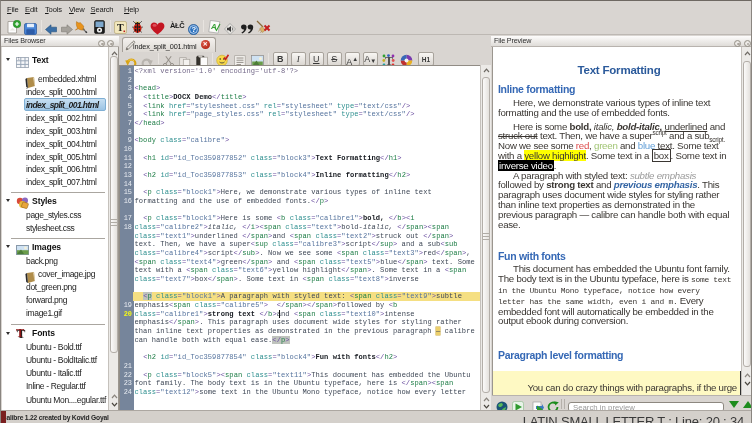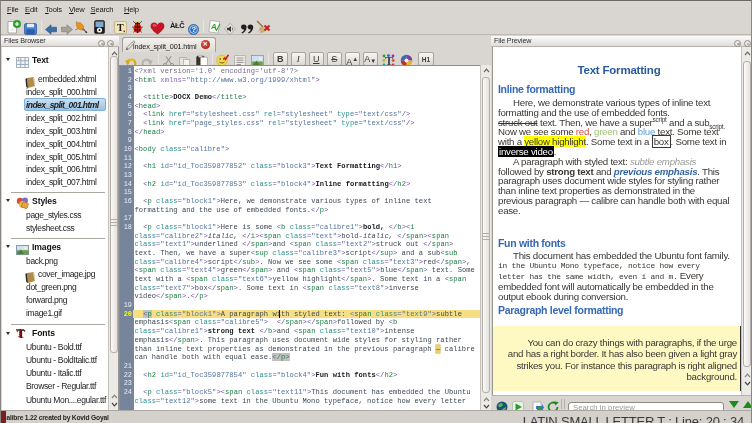--- a/index.html
+++ b/index.html
@@ -258,21 +258,21 @@
 <div class="fitem" style="top:260.4px;left:24px">image1.gif</div>
 <div class="fsep" style="top:277.3px"></div>
 <div class="chev" style="top:284.5px"></div>
 <div class="fico" style="top:280.5px">
       <span style="font-family:'Liberation Serif',serif;font-weight:bold;font-size:12.5px;line-height:11px;display:block;color:#8b1515;text-shadow:1px 1px 0 #222;">T</span>
     </div>
 <div class="fsect" style="top:280.0px">Fonts</div>
 <div class="fitem" style="top:293.7px;left:24px">Ubuntu - Bold.ttf</div>
 <div class="fitem" style="top:307.0px;left:24px">Ubuntu - BoldItalic.ttf</div>
 <div class="fitem" style="top:320.2px;left:24px">Ubuntu - Italic.ttf</div>
-<div class="fitem" style="top:333.4px;left:24px">Browser - Regular.ttf</div>
+<div class="fitem" style="top:333.4px;left:24px">Inline - Regular.ttf</div>
 <div class="fitem" style="top:346.6px;left:24px">Ubuntu Mon....egular.ttf</div>
 </div>
 <div id="fscroll">
     <div class="sh"></div>
  <svg class="chv" style="top:4px">
       <path d="M1,4 L3.5,1.2 L6,4" stroke="#6e6a64" stroke-width="1.2" fill="none"></path>
     </svg>
  <svg class="chv" style="top:347px">
       <path d="M1,4 L3.5,1.2 L6,4" stroke="#8a857e" stroke-width="1.2" fill="none"></path>
     </svg>
@@ -413,24 +413,23 @@
 <div class="gr"></div>
 <div class="gr">21</div>
 <div class="gr">22</div>
 <div class="gr">23</div>
 <div class="gr">24</div>
 <div class="gr"></div>
 <div class="gr"></div>
   </div>
   <div id="code">
 <div class="cr"><span class="cpi">&lt;?xml version='1.0' encoding='utf-8'?&gt;</span></div>
-<div class="cr"><span class="cbr">&lt;</span><span class="ctg">html</span><span class="ct">&nbsp;</span><span class="cxm">xmlns</span><span class="cbr">=</span><span class="cvl">"http://www.w3.org/1999/xhtml"</span><span class="cbr">&gt;</span></div>
-<div class="cr">&nbsp;</div>
+<div class="cr">&nbsp;</div>
+<div class="cr"><span class="cbr">&lt;</span><span class="ctg">head</span><span class="cbr">&gt;</span></div>
 <div class="cr"><span class="ct">&nbsp;&nbsp;</span><span class="cbr">&lt;</span><span class="ctg">title</span><span class="cbr">&gt;</span><span class="cb">DOCX&nbsp;Demo</span><span class="cbr">&lt;/</span><span class="ctg">title</span><span class="cbr">&gt;</span></div>
-<div class="cr"><span class="cbr">&lt;</span><span class="ctg">head</span><span class="cbr">&gt;</span></div>
 <div class="cr"><span class="ct">&nbsp;&nbsp;</span><span class="cbr">&lt;</span><span class="ctg">link</span><span class="ct">&nbsp;</span><span class="cat">href</span><span class="cbr">=</span><span class="cvl">"stylesheet.css"</span><span class="ct">&nbsp;</span><span class="cat">rel</span><span class="cbr">=</span><span class="cvl">"stylesheet"</span><span class="ct">&nbsp;</span><span class="cat">type</span><span class="cbr">=</span><span class="cvl">"text/css"</span><span class="cbr">/&gt;</span></div>
 <div class="cr"><span class="ct">&nbsp;&nbsp;</span><span class="cbr">&lt;</span><span class="ctg">link</span><span class="ct">&nbsp;</span><span class="cat">href</span><span class="cbr">=</span><span class="cvl">"page_styles.css"</span><span class="ct">&nbsp;</span><span class="cat">rel</span><span class="cbr">=</span><span class="cvl">"stylesheet"</span><span class="ct">&nbsp;</span><span class="cat">type</span><span class="cbr">=</span><span class="cvl">"text/css"</span><span class="cbr">/&gt;</span></div>
 <div class="cr"><span class="cbr">&lt;/</span><span class="ctg">head</span><span class="cbr">&gt;</span></div>
 <div class="cr">&nbsp;</div>
 <div class="cr"><span class="cbr">&lt;</span><span class="ctg">body</span><span class="ct">&nbsp;</span><span class="cat">class</span><span class="cbr">=</span><span class="cvl">"calibre"</span><span class="cbr">&gt;</span></div>
 <div class="cr">&nbsp;</div>
 <div class="cr"><span class="ct">&nbsp;&nbsp;</span><span class="cbr">&lt;</span><span class="ctg">h1</span><span class="ct">&nbsp;</span><span class="cat">id</span><span class="cbr">=</span><span class="cvl">"id_Toc359877852"</span><span class="ct">&nbsp;</span><span class="cat">class</span><span class="cbr">=</span><span class="cvl">"block3"</span><span class="cbr">&gt;</span><span class="cb">Text&nbsp;Formatting</span><span class="cbr">&lt;/</span><span class="ctg">h1</span><span class="cbr">&gt;</span></div>
 <div class="cr">&nbsp;</div>
 <div class="cr"><span class="ct">&nbsp;&nbsp;</span><span class="cbr">&lt;</span><span class="ctg">h2</span><span class="ct">&nbsp;</span><span class="cat">id</span><span class="cbr">=</span><span class="cvl">"id_Toc359877853"</span><span class="ct">&nbsp;</span><span class="cat">class</span><span class="cbr">=</span><span class="cvl">"block4"</span><span class="cbr">&gt;</span><span class="cb">Inline&nbsp;formatting</span><span class="cbr">&lt;/</span><span class="ctg">h2</span><span class="cbr">&gt;</span></div>
 <div class="cr">&nbsp;</div>
@@ -438,32 +437,32 @@
 <div class="cr"><span class="ct">formatting&nbsp;and&nbsp;the&nbsp;use&nbsp;of&nbsp;embedded&nbsp;fonts.</span><span class="cbr">&lt;/</span><span class="ctg">p</span><span class="cbr">&gt;</span></div>
 <div class="cr">&nbsp;</div>
 <div class="cr"><span class="ct">&nbsp;&nbsp;</span><span class="cbr">&lt;</span><span class="ctg">p</span><span class="ct">&nbsp;</span><span class="cat">class</span><span class="cbr">=</span><span class="cvl">"block1"</span><span class="cbr">&gt;</span><span class="ct">Here&nbsp;is&nbsp;some&nbsp;</span><span class="cbr">&lt;</span><span class="ctg">b</span><span class="ct">&nbsp;</span><span class="cat">class</span><span class="cbr">=</span><span class="cvl">"calibre1"</span><span class="cbr">&gt;</span><span class="cb">bold,&nbsp;</span><span class="cbr">&lt;/</span><span class="ctg">b</span><span class="cbr">&gt;</span><span class="cbr">&lt;</span><span class="ctg">i</span></div>
 <div class="cr"><span class="cat">class</span><span class="cbr">=</span><span class="cvl">"calibre2"</span><span class="cbr">&gt;</span><span class="ci">italic,&nbsp;</span><span class="cbr">&lt;/</span><span class="ctg">i</span><span class="cbr">&gt;</span><span class="cbr">&lt;</span><span class="ctg">span</span><span class="ct">&nbsp;</span><span class="cat">class</span><span class="cbr">=</span><span class="cvl">"text"</span><span class="cbr">&gt;</span><span class="ct">bold-</span><span class="ci">italic,&nbsp;</span><span class="cbr">&lt;/</span><span class="ctg">span</span><span class="cbr">&gt;</span><span class="cbr">&lt;</span><span class="ctg">span</span></div>
 <div class="cr"><span class="cat">class</span><span class="cbr">=</span><span class="cvl">"text1"</span><span class="cbr">&gt;</span><span class="ct">underlined&nbsp;</span><span class="cbr">&lt;/</span><span class="ctg">span</span><span class="cbr">&gt;</span><span class="ct">and&nbsp;</span><span class="cbr">&lt;</span><span class="ctg">span</span><span class="ct">&nbsp;</span><span class="cat">class</span><span class="cbr">=</span><span class="cvl">"text2"</span><span class="cbr">&gt;</span><span class="ct">struck&nbsp;out&nbsp;</span><span class="cbr">&lt;/</span><span class="ctg">span</span><span class="cbr">&gt;</span></div>
 <div class="cr"><span class="ct">text.&nbsp;Then,&nbsp;we&nbsp;have&nbsp;a&nbsp;super</span><span class="cbr">&lt;</span><span class="ctg">sup</span><span class="ct">&nbsp;</span><span class="cat">class</span><span class="cbr">=</span><span class="cvl">"calibre3"</span><span class="cbr">&gt;</span><span class="ct">script</span><span class="cbr">&lt;/</span><span class="ctg">sup</span><span class="cbr">&gt;</span><span class="ct">&nbsp;and&nbsp;a&nbsp;sub</span><span class="cbr">&lt;</span><span class="ctg">sub</span></div>
 <div class="cr"><span class="cat">class</span><span class="cbr">=</span><span class="cvl">"calibre4"</span><span class="cbr">&gt;</span><span class="ct">script</span><span class="cbr">&lt;/</span><span class="ctg">sub</span><span class="cbr">&gt;</span><span class="ct">.&nbsp;Now&nbsp;we&nbsp;see&nbsp;some&nbsp;</span><span class="cbr">&lt;</span><span class="ctg">span</span><span class="ct">&nbsp;</span><span class="cat">class</span><span class="cbr">=</span><span class="cvl">"text3"</span><span class="cbr">&gt;</span><span class="ct">red</span><span class="cbr">&lt;/</span><span class="ctg">span</span><span class="cbr">&gt;</span><span class="ct">,</span></div>
 <div class="cr"><span class="cbr">&lt;</span><span class="ctg">span</span><span class="ct">&nbsp;</span><span class="cat">class</span><span class="cbr">=</span><span class="cvl">"text4"</span><span class="cbr">&gt;</span><span class="ct">green</span><span class="cbr">&lt;/</span><span class="ctg">span</span><span class="cbr">&gt;</span><span class="ct">&nbsp;and&nbsp;</span><span class="cbr">&lt;</span><span class="ctg">span</span><span class="ct">&nbsp;</span><span class="cat">class</span><span class="cbr">=</span><span class="cvl">"text5"</span><span class="cbr">&gt;</span><span class="ct">blue</span><span class="cbr">&lt;/</span><span class="ctg">span</span><span class="cbr">&gt;</span><span class="ct">&nbsp;text.&nbsp;Some</span></div>
 <div class="cr"><span class="ct">text&nbsp;with&nbsp;a&nbsp;</span><span class="cbr">&lt;</span><span class="ctg">span</span><span class="ct">&nbsp;</span><span class="cat">class</span><span class="cbr">=</span><span class="cvl">"text6"</span><span class="cbr">&gt;</span><span class="ct">yellow&nbsp;highlight</span><span class="cbr">&lt;/</span><span class="ctg">span</span><span class="cbr">&gt;</span><span class="ct">.&nbsp;Some&nbsp;text&nbsp;in&nbsp;a&nbsp;</span><span class="cbr">&lt;</span><span class="ctg">span</span></div>
 <div class="cr"><span class="cat">class</span><span class="cbr">=</span><span class="cvl">"text7"</span><span class="cbr">&gt;</span><span class="ct">box</span><span class="cbr">&lt;/</span><span class="ctg">span</span><span class="cbr">&gt;</span><span class="ct">.&nbsp;Some&nbsp;text&nbsp;in&nbsp;</span><span class="cbr">&lt;</span><span class="ctg">span</span><span class="ct">&nbsp;</span><span class="cat">class</span><span class="cbr">=</span><span class="cvl">"text8"</span><span class="cbr">&gt;</span><span class="ct">inverse</span></div>
-<div class="cr"><span class="ct">video</span><span class="cbr">&lt;/</span><span class="ctg">span</span><span class="cbr">&gt;</span><span class="ct">.</span><span class="cbr">&lt;/</span><span class="ctg">p</span><span class="cbr">&gt;</span></div>
 <div class="cr">&nbsp;</div>
 <div class="cr hl"><span class="ct">&nbsp;&nbsp;</span><span class="tm"><span class="cbr">&lt;</span><span class="ctg">p</span></span><span class="ct">&nbsp;</span><span class="cat">class</span><span class="cbr">=</span><span class="cvl">"block1"</span><span class="cbr">&gt;</span><span class="ct">A&nbsp;paragraph&nbsp;with&nbsp;styled&nbsp;text:&nbsp;</span><span class="cbr">&lt;</span><span class="ctg">span</span><span class="ct">&nbsp;</span><span class="cat">class</span><span class="cbr">=</span><span class="cvl">"text9"</span><span class="cbr">&gt;</span><span class="ct">subtle</span></div>
 <div class="cr"><span class="ct">emphasis</span><span class="cbr">&lt;</span><span class="ctg">span</span><span class="ct">&nbsp;</span><span class="cat">class</span><span class="cbr">=</span><span class="cvl">"calibre5"</span><span class="cbr">&gt;</span><span class="ct">&nbsp;&nbsp;</span><span class="cbr">&lt;/</span><span class="ctg">span</span><span class="cbr">&gt;</span><span class="cbr">&lt;/</span><span class="ctg">span</span><span class="cbr">&gt;</span><span class="ct">followed&nbsp;by&nbsp;</span><span class="cbr">&lt;</span><span class="ctg">b</span></div>
 <div class="cr"><span class="cat">class</span><span class="cbr">=</span><span class="cvl">"calibre1"</span><span class="cbr">&gt;</span><span class="cb">strong&nbsp;text&nbsp;</span><span class="cbr">&lt;/</span><span class="ctg">b</span><span class="cbr">&gt;</span><span class="ct">and&nbsp;</span><span class="cbr">&lt;</span><span class="ctg">span</span><span class="ct">&nbsp;</span><span class="cat">class</span><span class="cbr">=</span><span class="cvl">"text10"</span><span class="cbr">&gt;</span><span class="ct">intense</span></div>
 <div class="cr"><span class="ct">emphasis</span><span class="cbr">&lt;/</span><span class="ctg">span</span><span class="cbr">&gt;</span><span class="ct">.&nbsp;This&nbsp;paragraph&nbsp;uses&nbsp;document&nbsp;wide&nbsp;styles&nbsp;for&nbsp;styling&nbsp;rather</span></div>
 <div class="cr"><span class="ct">than&nbsp;inline&nbsp;text&nbsp;properties&nbsp;as&nbsp;demonstrated&nbsp;in&nbsp;the&nbsp;previous&nbsp;paragraph&nbsp;<span class="dm">—</span>&nbsp;calibre</span></div>
 <div class="cr"><span class="ct">can&nbsp;handle&nbsp;both&nbsp;with&nbsp;equal&nbsp;ease.</span><span class="tm"><span class="cbr">&lt;/</span><span class="ctg">p</span><span class="cbr">&gt;</span></span></div>
 <div class="cr">&nbsp;</div>
 <div class="cr"><span class="ct">&nbsp;&nbsp;</span><span class="cbr">&lt;</span><span class="ctg">h2</span><span class="ct">&nbsp;</span><span class="cat">id</span><span class="cbr">=</span><span class="cvl">"id_Toc359877854"</span><span class="ct">&nbsp;</span><span class="cat">class</span><span class="cbr">=</span><span class="cvl">"block4"</span><span class="cbr">&gt;</span><span class="cb">Fun&nbsp;with&nbsp;fonts</span><span class="cbr">&lt;/</span><span class="ctg">h2</span><span class="cbr">&gt;</span></div>
 <div class="cr">&nbsp;</div>
 <div class="cr"><span class="ct">&nbsp;&nbsp;</span><span class="cbr">&lt;</span><span class="ctg">p</span><span class="ct">&nbsp;</span><span class="cat">class</span><span class="cbr">=</span><span class="cvl">"block5"</span><span class="cbr">&gt;</span><span class="cbr">&lt;</span><span class="ctg">span</span><span class="ct">&nbsp;</span><span class="cat">class</span><span class="cbr">=</span><span class="cvl">"text11"</span><span class="cbr">&gt;</span><span class="ct">This&nbsp;document&nbsp;has&nbsp;embedded&nbsp;the&nbsp;Ubuntu</span></div>
+<div class="cr"><span class="ct">font&nbsp;family.&nbsp;The&nbsp;body&nbsp;text&nbsp;is&nbsp;in&nbsp;the&nbsp;Ubuntu&nbsp;typeface,&nbsp;here&nbsp;is&nbsp;</span><span class="cbr">&lt;/</span><span class="ctg">span</span><span class="cbr">&gt;</span><span class="cbr">&lt;</span><span class="ctg">span</span></div>
 <div class="cr"><span class="cat">class</span><span class="cbr">=</span><span class="cvl">"text12"</span><span class="cbr">&gt;</span><span class="ct">some&nbsp;text&nbsp;in&nbsp;the&nbsp;Ubuntu&nbsp;Mono&nbsp;typeface,&nbsp;notice&nbsp;how&nbsp;every&nbsp;letter</span></div>
   </div>
   <div id="cursor" style="left:159px;top:244.3px"></div>
 </div>
 <div id="escroll">
     <div class="sh"></div>
  <svg class="chv" style="top:3px">
       <path d="M1,4 L3.5,1.2 L6,4" stroke="#6e6a64" stroke-width="1.2" fill="none"></path>
     </svg>
  <svg class="chv" style="top:332px">
@@ -480,37 +479,39 @@
 <div class="dockhdr" style="left:490px;width:262px;">File Preview</div>
 <div class="hbtn" style="left:733px"></div>
 <div class="hbtn" style="left:742.5px"></div>
 <div id="pvpanel">
     <div id="pvcontent">
 
 <div class="pvtitle">Text Formatting</div>
 <div class="pvh2" style="margin-top:7px">Inline formatting</div>
 <div class="pvp" style="margin-top:3px"><span class="ind"></span>Here, we demonstrate various types of inline text</div>
 <div class="pvp">formatting and the use of embedded fonts.</div>
+<div class="pvp" style="margin-top:4px"><span class="ind"></span>Here is some <b>bold,</b> <i>italic,</i> <b><i>bold-italic,</i></b> <u>underlined</u> and</div>
 <div class="pvp"><s>struck out</s> text. Then, we have a super<sup>script</sup> and a sub<sub>script.</sub></div>
 <div class="pvp">Now we see some <span class="red">red</span>, <span class="grn">green</span> and <span class="blu">blue</span> text. Some text</div>
 <div class="pvp">with a <span class="ylw">yellow highlight</span>. Some text in a <span class="box">box</span>. Some text in</div>
 <div class="pvp"><span class="inv">inverse video</span>.</div>
 <div class="pvp" style="margin-top:0px"><span class="ind"></span>A paragraph with styled text: <span class="sub1">subtle emphasis</span></div>
 <div class="pvp">followed by <b>strong text</b> and <span class="int1">previous emphasis</span>. This</div>
 <div class="pvp">paragraph uses document wide styles for styling rather</div>
 <div class="pvp">than inline text properties as demonstrated in the</div>
 <div class="pvp">previous paragraph — calibre can handle both with equal</div>
 <div class="pvp">ease.</div>
 <div class="pvh2" style="margin-top:21px">Fun with fonts</div>
 <div class="pvp" style="margin-top:2px"><span class="ind"></span>This document has embedded the Ubuntu font family.</div>
+<div class="pvp">The body text is in the Ubuntu typeface, here is <span class="mono">some text</span></div>
 <div class="pvp"><span class="mono">in the Ubuntu Mono typeface, notice how every</span></div>
 <div class="pvp"><span class="mono">letter has the same width, even i and m.</span> Every</div>
 <div class="pvp">embedded font will automatically be embedded in the</div>
 <div class="pvp">output ebook during conversion.</div>
-<div class="pvh2" style="margin-top:2px">Paragraph level formatting</div>
+<div class="pvh2" style="margin-top:23px">Paragraph level formatting</div>
 <div class="pvgray">
 <div class="pvpr">You can do crazy things with paragraphs, if the urge</div>
 <div class="pvpr">and has a right border. It has also been given a light gray</div>
 <div class="pvpr">strikes you. For instance this paragraph is right aligned</div>
 <div class="pvpr">background.</div>
 </div>
 
 </div>
   </div>
 <div id="pvscroll">

